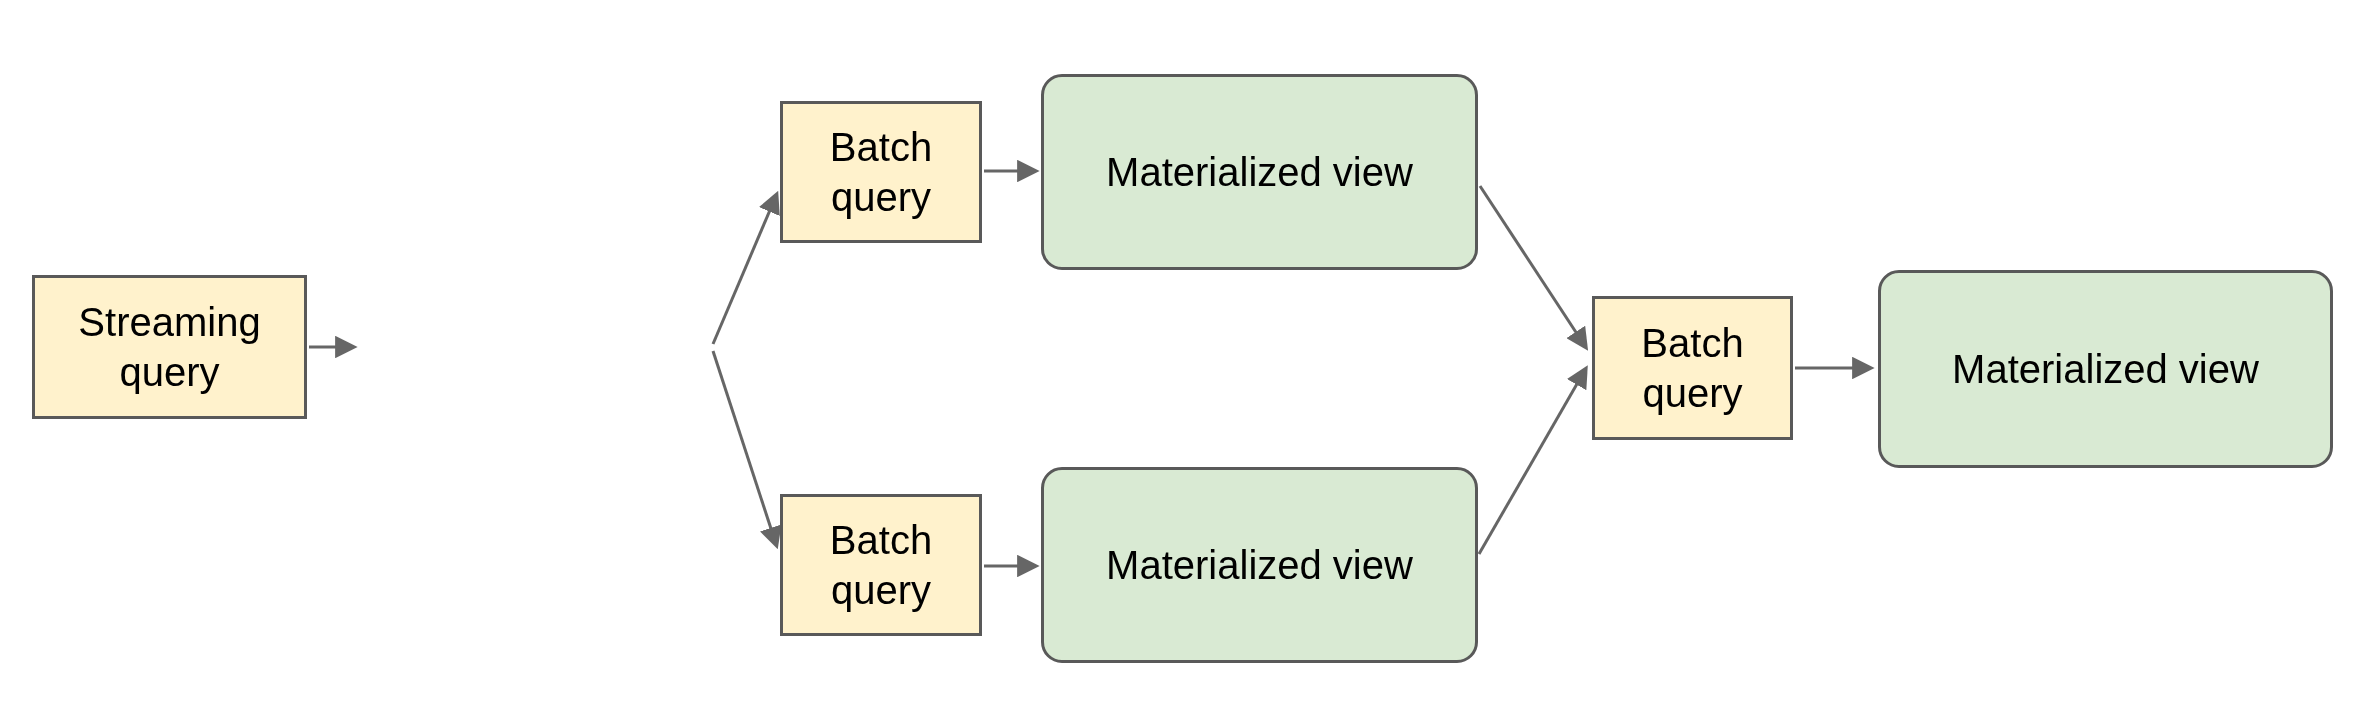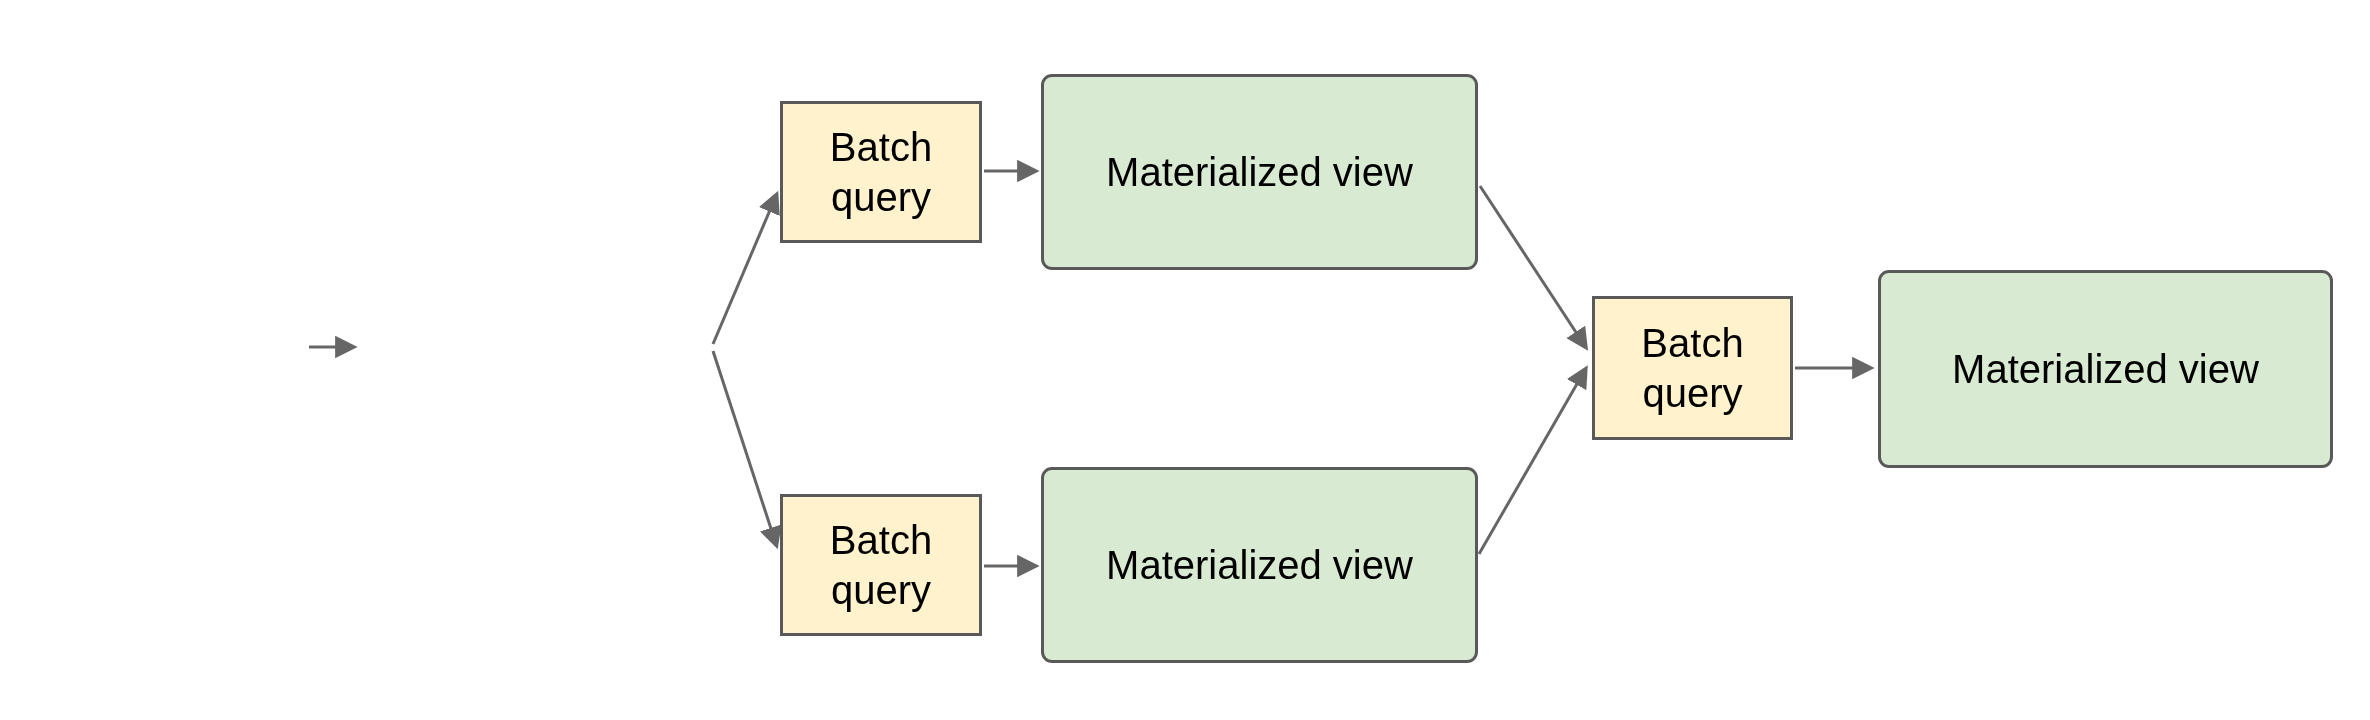--- a/index.html
+++ b/index.html
@@ -53,21 +53,21 @@
     padding: 4px 6px;
   }
   .node.query {
     background: var(--query-fill);
     border: 3px solid var(--query-border);
     align-items: center;
   }
   .node.view {
     background: var(--view-fill);
     border: 3px solid var(--view-border);
-    border-radius: 11px;
+    border-radius: 21px;
   }
   .node .label {
     display: block;
   }
 </style>
 </head>
 <body>
 
 <div class="canvas">
 
@@ -80,20 +80,23 @@
     <line x1="309" y1="347" x2="352" y2="347" marker-end="url(#arrow)"></line>
     <line x1="713" y1="344" x2="776" y2="196" marker-end="url(#arrow)"></line>
     <line x1="713" y1="351" x2="776" y2="544" marker-end="url(#arrow)"></line>
     <line x1="984" y1="171" x2="1034" y2="171" marker-end="url(#arrow)"></line>
     <line x1="984" y1="566" x2="1034" y2="566" marker-end="url(#arrow)"></line>
     <line x1="1480" y1="186" x2="1585" y2="346" marker-end="url(#arrow)"></line>
     <line x1="1479" y1="554" x2="1585" y2="370" marker-end="url(#arrow)"></line>
     <line x1="1795" y1="368" x2="1869" y2="368" marker-end="url(#arrow)"></line>
   </svg>
 
+  <div class="node query" style="left:32px;   top:275px; width:275px; height:144px;">
+    <span class="label">Streaming query</span>
+  </div>
 
 
   <div class="node query" style="left:780px;  top:101px; width:202px; height:142px;">
     <span class="label">Batch query</span>
   </div>
 
   <div class="node view" style="left:1041px; top:74px;  width:437px; height:196px;">
     <span class="label">Materialized view</span>
   </div>
 

